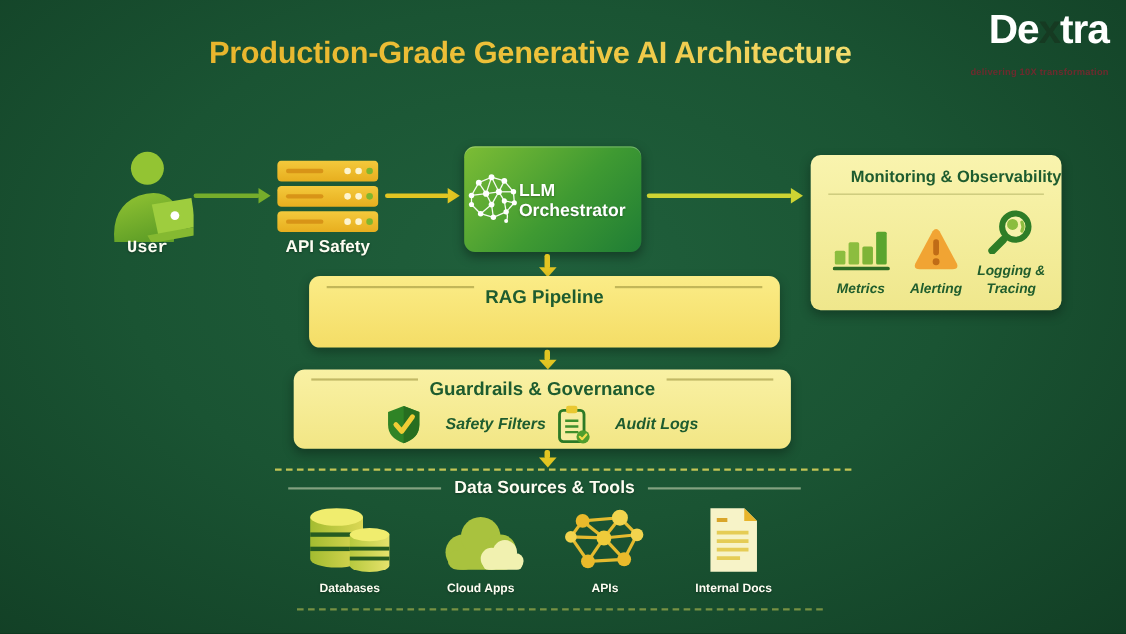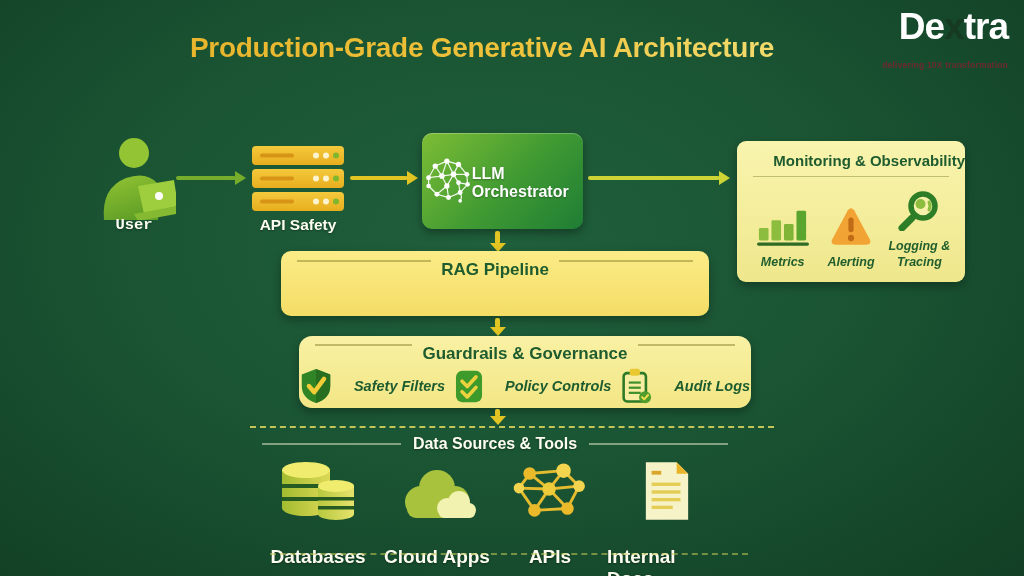--- a/index.html
+++ b/index.html
@@ -45,41 +45,41 @@
   .mon-box{left:737px;top:141px;width:228px;height:141px;border-radius:9px;
     background:linear-gradient(180deg,#f9f4ae 0%,#efe78c 100%);}
   .mon-title{margin-top:11px;text-align:right;font-size:15px;font-weight:bold;color:#1e5c2f;}
   .mon-divider{height:1px;background:rgba(145,150,70,.55);margin:7px 16px 0 16px;}
   .mon-items{display:flex;justify-content:space-between;align-items:flex-end;padding:12px 12px 0 12px;}
   .mon-item{width:33%;display:flex;flex-direction:column;align-items:center;}
   .mon-icon{height:42px;display:flex;align-items:flex-end;justify-content:center;}
   .mon-label{margin-top:8px;font-size:12.5px;font-weight:bold;font-style:italic;color:#215e2d;text-align:center;line-height:1.25;}
   .rag-box{left:281px;top:251px;width:428px;height:65px;
     background:linear-gradient(180deg,#fbec87 0%,#f4dd66 100%);}
-  .guard-box{left:299px;top:336px;width:452px;height:72px;
-    background:linear-gradient(180deg,#f9f1a4 0%,#f2e685 100%);border-radius:13px;}
+  .guard-box{left:267px;top:336px;width:452px;height:72px;
+    background:linear-gradient(180deg,#f9f1a4 0%,#f2e685 100%);}
   .box-head{display:flex;align-items:flex-start;gap:10px;padding:9px 16px 0 16px;}
   .head-line{flex:1;height:1.5px;background:rgba(150,140,55,.55);}
   .box-title{font-size:17px;font-weight:bold;color:#1e5c2f;white-space:nowrap;}
   .chips{display:flex;justify-content:center;gap:4px;margin-top:6px;}
   .chip{height:27px;display:flex;align-items:center;justify-content:center;border-radius:3px;
     color:#fcfcee;font-weight:bold;font-size:13.5px;padding:0 15px;box-shadow:0 1px 2px rgba(0,0,0,.2);}
   .chip-dark{background:#3b8f27;} .chip-olive{background:#9cb52d;}
   .guard-items{display:flex;align-items:center;justify-content:center;gap:10px;margin-top:4px;}
   .guard-item{display:flex;align-items:center;gap:6px;}
   .guard-label{font-size:14.5px;font-weight:bold;font-style:italic;color:#1e5c2f;white-space:nowrap;margin-left:16px;}
   
   .dash-line{position:absolute;border-top:2px dashed rgba(224,216,92,.85);}
   .dash-bottom{position:absolute;border-top:2px dashed rgba(198,203,85,.55);}
   .ds-head{position:absolute;left:262px;top:435px;width:466px;display:flex;align-items:center;gap:12px;}
   .ds-line{flex:1;height:1.5px;background:rgba(235,240,205,.5);}
   .ds-title{color:#fdfdf2;font-size:16px;font-weight:bold;white-space:nowrap;text-shadow:0 1px 2px rgba(0,0,0,.35);}
   .ds-item{position:absolute;top:460px;width:120px;display:flex;flex-direction:column;align-items:center;}
   .ds-icon{height:62px;display:flex;align-items:flex-end;justify-content:center;}
-  .ds-label{margin-top:24px;color:#fdfdf2;font-size:19px;font-weight:bold;text-shadow:0 1px 2px rgba(0,0,0,.35);}
+  .ds-label{margin-top:7px;color:#fdfdf2;font-size:11px;font-weight:bold;text-shadow:0 1px 2px rgba(0,0,0,.35);}
 </style>
 </head>
 <body>
 
 <div class="stage">
 
   <div class="main-title">Production-Grade Generative AI Architecture</div>
   <div class="logo">
     <div class="logo-word"><span>De</span><span class="logo-x">x</span><span>tra</span></div>
     <div class="logo-tagline">delivering 10X transformation</div>
@@ -248,28 +248,20 @@
     <div class="guard-items">
       <div class="guard-item">
         <svg width="32" height="36" viewBox="0 0 36 40">
           <path d="M18,1 L34,7 V20 Q34,34 18,39 Q2,34 2,20 V7 Z" fill="#2f8426"></path>
           <path d="M18,1 L34,7 V20 Q34,34 18,39 Z" fill="#276e20"></path>
           <polyline points="10,20 16,27 27,12" fill="none" stroke="#f0cd36" stroke-width="5" stroke-linecap="round" stroke-linejoin="round"></polyline>
         </svg>
         <div class="guard-label">Safety Filters</div>
       </div>
       <div class="guard-item">
-        <svg width="28" height="33" viewBox="0 0 32 38">
-          <rect x="1" y="1" width="30" height="36" rx="7" fill="#3f9a2c"></rect>
-          <polyline points="8,13 14,19 24,8" fill="none" stroke="#ecd23c" stroke-width="4.2" stroke-linecap="round" stroke-linejoin="round"></polyline>
-          <polyline points="8,25 14,31 24,20" fill="none" stroke="#ecd23c" stroke-width="4.2" stroke-linecap="round" stroke-linejoin="round"></polyline>
-        </svg>
-        <div class="guard-label">Policy Controls</div>
-      </div>
-      <div class="guard-item">
         <svg width="31" height="36" viewBox="0 0 36 42">
           <rect x="3" y="6" width="26" height="33" rx="4" fill="#f6eda0" stroke="#2c7a26" stroke-width="3"></rect>
           <rect x="10" y="1" width="12" height="8" rx="2.5" fill="#e9c832"></rect>
           <line x1="9" y1="17" x2="23" y2="17" stroke="#3f8f2c" stroke-width="2.6"></line>
           <line x1="9" y1="23" x2="23" y2="23" stroke="#3f8f2c" stroke-width="2.6"></line>
           <line x1="9" y1="29" x2="23" y2="29" stroke="#3f8f2c" stroke-width="2.6"></line>
           <circle cx="28" cy="34" r="7" fill="#4f9e2d"></circle>
           <polyline points="24.5,34 27,36.5 31.5,31.5" fill="none" stroke="#f0dd4a" stroke-width="2.3" stroke-linecap="round" stroke-linejoin="round"></polyline>
         </svg>
         <div class="guard-label">Audit Logs</div>

